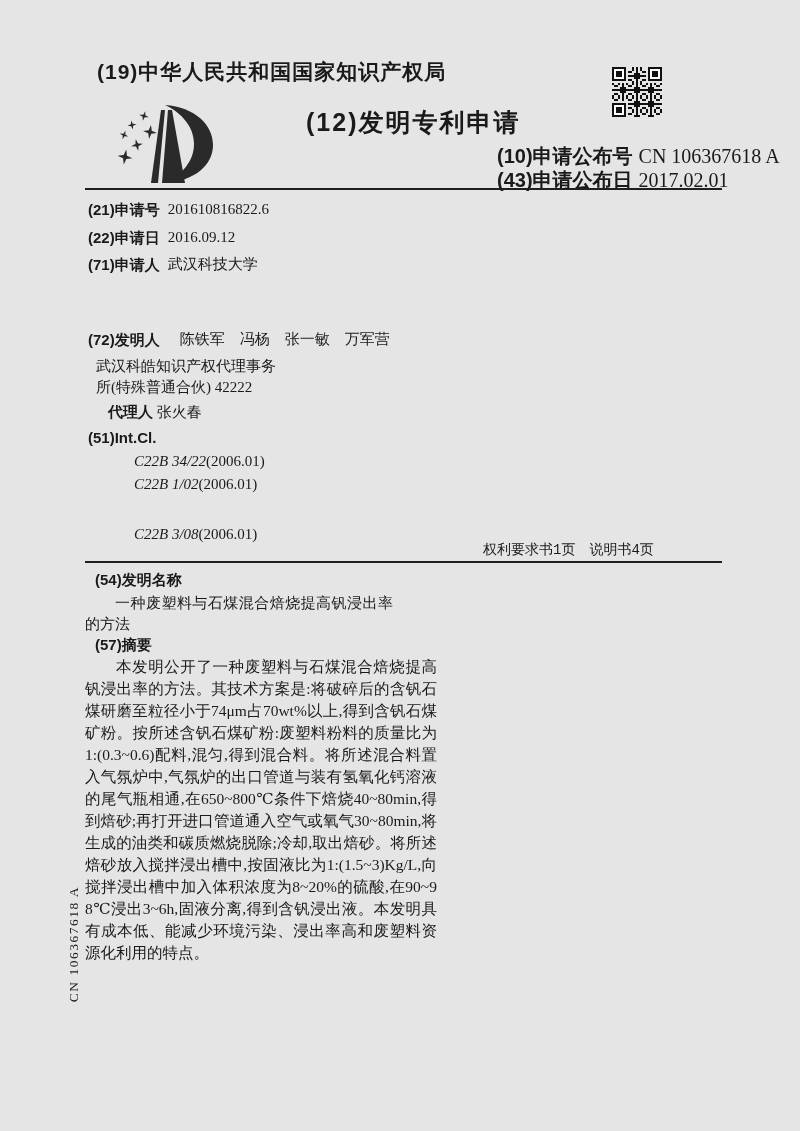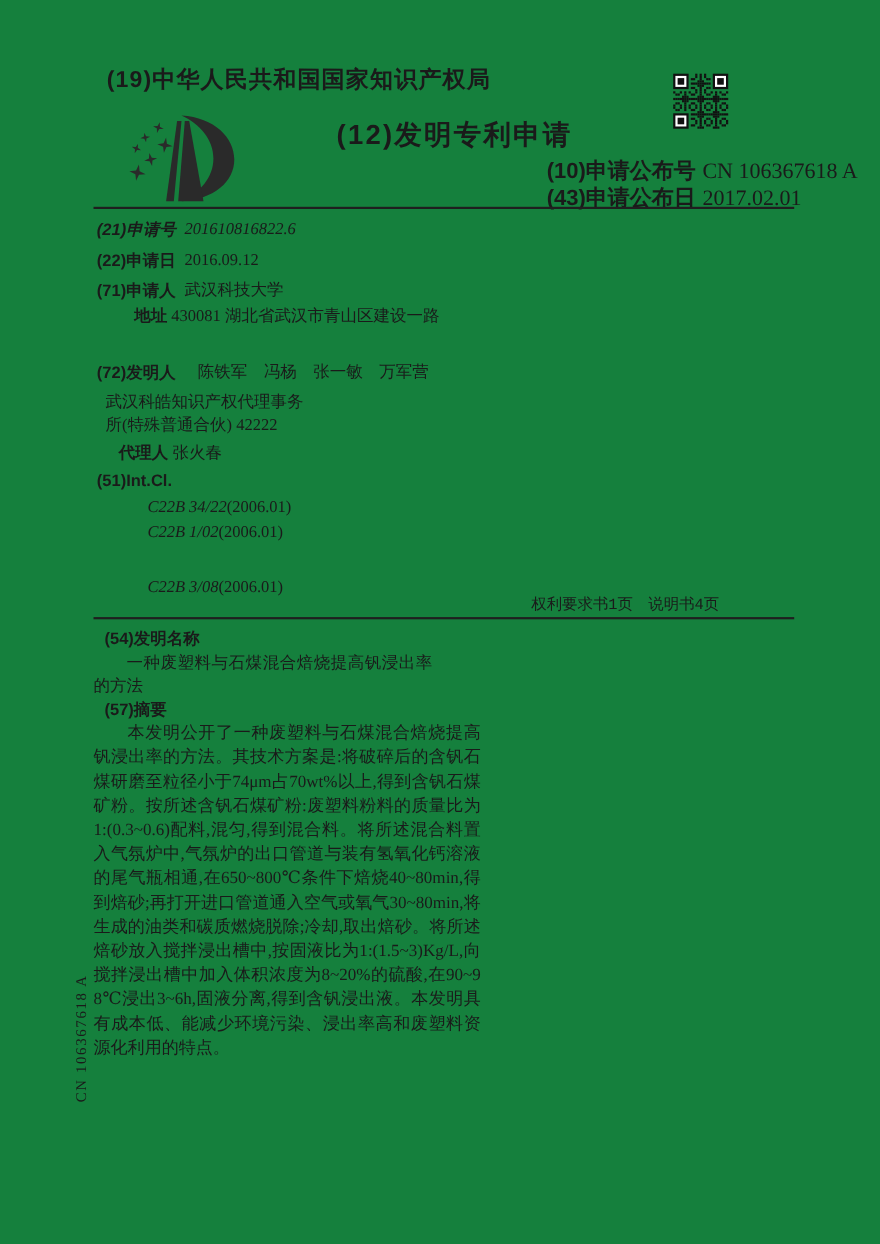--- a/index.html
+++ b/index.html
@@ -1,16 +1,16 @@
 <!DOCTYPE html>
 <html><head>
 <meta charset="utf-8">
 <style>
   html,body{margin:0;padding:0;background:#fff;}
-  .page{position:relative;width:800px;height:1131px;background:#15803d;overflow:hidden;
+  .page{position:relative;width:800px;height:1131px;background:#e5e5e5;overflow:hidden;
         color:#1a1a1a;font-family:"Liberation Serif","DejaVu Serif",serif;}
   .abs{position:absolute;}
   .hei{font-family:"Liberation Sans","DejaVu Sans",sans-serif;}
   .b{font-weight:700;}
   .office{left:97px;top:58px;font-size:21px;letter-spacing:1px;}
   .doctype{left:306px;top:106px;font-size:25px;letter-spacing:2px;}
   .pubrow{left:497px;display:flex;font-size:20px;line-height:20px;}
   .pubrow .lbl{font-weight:700;white-space:nowrap;font-family:"Liberation Sans","DejaVu Sans",sans-serif;}
   .pubrow .val{margin-left:6px;white-space:nowrap;}
   .rule{left:85px;width:637px;height:2px;background:#1f1f1f;}
@@ -280,39 +280,35 @@
     <span class="lbl">(10)申请公布号</span>
     <span class="val">CN 106367618 A</span>
   </div>
   <div class="abs pubrow" style="top:170px;">
     <span class="lbl">(43)申请公布日</span>
     <span class="val">2017.02.01</span>
   </div>
 
   <div class="abs rule" style="top:188px;"></div>
 
-  <div class="abs row" style="top:199px;font-style:italic;">
+  <div class="abs row" style="top:199px;">
     <span class="lbl">(21)申请号</span>
     <span class="val">201610816822.6</span>
   </div>
 
   <div class="abs row" style="top:227px;">
     <span class="lbl">(22)申请日</span>
     <span class="val">2016.09.12</span>
   </div>
 
   <div class="abs row" style="top:254px;">
     <span class="lbl">(71)申请人</span>
     <span class="val">武汉科技大学</span>
   </div>
 
-  <div class="abs sub" style="left:122px;top:277px;width:292px;">
-    <span class="lbl b hei">地址</span>
-    <span>430081 湖北省武汉市青山区建设一路</span>
-  </div>
 
   <div class="abs row" style="top:329px;gap:12px;">
     <span class="lbl">(72)发明人</span>
     <span class="val">陈铁军　冯杨　张一敏　万军营</span>
   </div>
 
   <div class="abs row" style="top:356px;">
     <span class="val" style="width:190px;">武汉科皓知识产权代理事务所(特殊普通合伙) 42222</span>
   </div>
 

